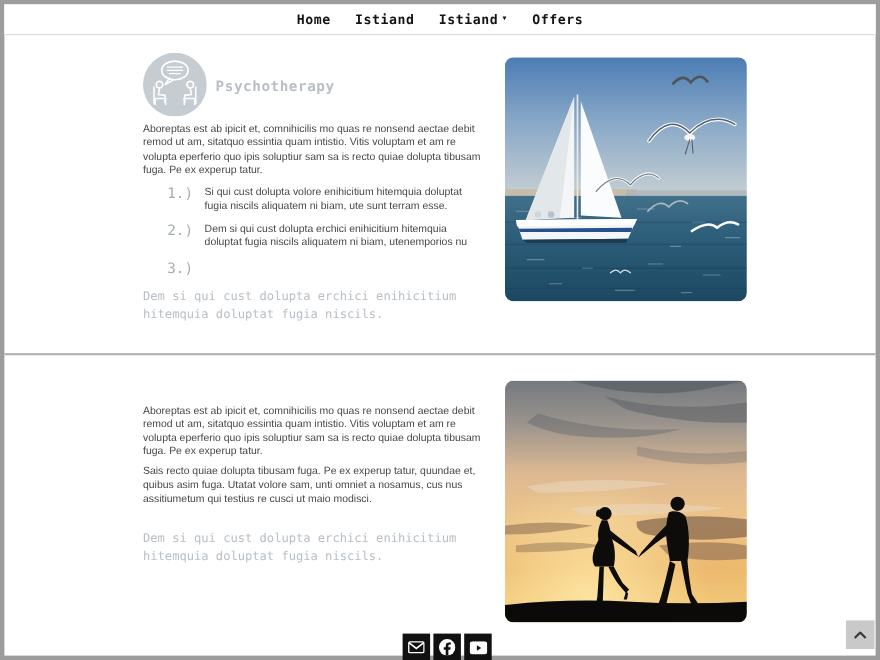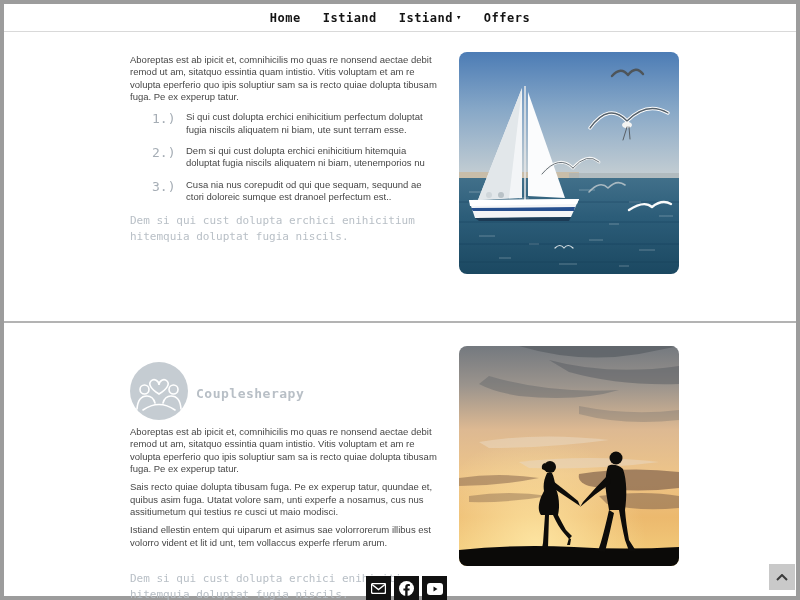--- a/index.html
+++ b/index.html
@@ -60,35 +60,55 @@
     <span class="nav-link">Home</span>
     <span class="nav-link">Istiand</span>
     <span class="nav-link">
       <span>Istiand</span>
       <span class="caret">▾</span>
     </span>
     <span class="nav-link">Offers</span>
   </nav>
 
   <div class="section-text" style="top:46px;">
+    <div class="sec-header">
+      <span>
+        <svg width="58" height="58" viewBox="0 0 58 58">
+          <circle cx="29" cy="29" r="29" fill="#c5ccd2"></circle>
+          <g stroke="#fff" fill="none" stroke-width="1.5" stroke-linecap="round">
+            <ellipse cx="29" cy="16" rx="12" ry="8.5"></ellipse>
+            <path d="M24,23 L20,29 L28,24.4"></path>
+            <path d="M22,13 h14 M22,16 h14 M24,19 h10" stroke-width="1.1"></path>
+
+            <circle cx="15" cy="29" r="3"></circle>
+            <path d="M15,32 L14,38 L20,38.5 L20,45" stroke-width="1.4"></path>
+            <path d="M10,31 L10,46 M10,41.5 L21,41.5 M20.5,41.5 L20.5,47 M11,41.5 L11,47" stroke-width="1.4"></path>
+
+            <circle cx="43" cy="29" r="3"></circle>
+            <path d="M43,32 L44,38 L38,38.5 L38,45" stroke-width="1.4"></path>
+            <path d="M48,31 L48,46 M48,41.5 L37,41.5 M37.5,41.5 L37.5,47 M47,41.5 L47,47" stroke-width="1.4"></path>
+          </g>
+        </svg>
+      </span>
+      <h2 class="sec-title">Psychotherapy</h2>
+    </div>
 
     <p class="para">Aboreptas est ab ipicit et, comnihicilis mo quas re nonsend aectae debit remod ut am, sitatquo essintia quam intistio. Vitis voluptam et am re volupta eperferio quo ipis soluptiur sam sa is recto quiae dolupta tibusam fuga. Pe ex experup tatur.</p>
 
     <div class="num-list">
       <div class="num-item">
         <span class="num-marker">1.)</span>
-        <span class="num-text">Si qui cust dolupta erchici enihicitium perfectum doluptat fugia niscils aliquatem ni biam, ute sunt terram esse.</span>
+        <span class="num-text">Si qui cust dolupta volore enihicitium hitemquia doluptat fugia niscils aliquatem ni biam, ute sunt terram esse.</span>
       </div>
       <div class="num-item">
         <span class="num-marker">2.)</span>
         <span class="num-text">Dem si qui cust dolupta erchici enihicitium hitemquia doluptat fugia niscils aliquatem ni biam, utenemporios nu</span>
       </div>
       <div class="num-item">
         <span class="num-marker">3.)</span>
-        <span class="num-text">Cusa nia nus corepudit od qui que sequam, sequund ae ctori doloreic sumque est dranoel perfectum est..</span>
       </div>
     </div>
 
     <p class="lead">Dem si qui cust dolupta erchici enihicitium hitemquia doluptat fugia niscils.</p>
   </div>
 
   <div class="photo" style="top:48px; height:222px;">
     <svg width="220" height="222" viewBox="0 0 220 222">
       <defs>
         <linearGradient id="sky1" x1="0" y1="0" x2="0" y2="1">
@@ -136,40 +156,23 @@
         <path d="M130,140 Q141,128 149,136 M149,136 Q158,127 166,133" stroke="#c3ccd0" stroke-width="1.6" opacity="0.8"></path>
         <path d="M170,158 Q185,148 193,155 M193,155 Q203,147 212,152" stroke="#fafbfb" stroke-width="2.4"></path>
         <path d="M96,196 q5,-5 9,0 q4,-5 9,0" stroke="#e7ecee" stroke-width="1.2" opacity="0.9"></path>
       </g>
     </svg>
   </div>
 
   <div class="divider"></div>
 
   <div class="section-text" style="top:360px;">
-    <div class="sec-header">
-      <span>
-        <svg width="58" height="58" viewBox="0 0 58 58">
-          <circle cx="29" cy="29" r="29" fill="#c5ccd2"></circle>
-          <g stroke="#fff" fill="none" stroke-width="1.6" stroke-linecap="round">
-            <path d="M29,23 C29,18.5 24,16 21,19 C18,22 20.5,26.5 29,32 C37.5,26.5 40,22 37,19 C34,16 29,18.5 29,23 Z"></path>
-            <circle cx="14.5" cy="27.5" r="4.5"></circle>
-            <circle cx="43.5" cy="27.5" r="4.5"></circle>
-            <path d="M7,47 Q8,34 17,34 Q23,34 25,41"></path>
-            <path d="M51,47 Q50,34 41,34 Q35,34 33,41"></path>
-            <path d="M13,48 Q29,37 45,48"></path>
-          </g>
-        </svg>
-      </span>
-      <h2 class="sec-title">Couplesherapy</h2>
-    </div>
 
     <p class="para">Aboreptas est ab ipicit et, comnihicilis mo quas re nonsend aectae debit remod ut am, sitatquo essintia quam intistio. Vitis voluptam et am re volupta eperferio quo ipis soluptiur sam sa is recto quiae dolupta tibusam fuga. Pe ex experup tatur.</p>
-    <p class="para">Sais recto quiae dolupta tibusam fuga. Pe ex experup tatur, quundae et, quibus asim fuga. Utatat volore sam, unti experfe a nosamus, cus nus assitiumetum qui testius re cusci ut maio modisci.</p>
-    <p class="para">Istiand ellestin entem qui uiparum et asimus sae volorrorerum illibus est volorro vident et lit id unt, tem vollaccus experfe rferum arum.</p>
+    <p class="para">Sais recto quiae dolupta tibusam fuga. Pe ex experup tatur, quundae et, quibus asim fuga. Utatat volore sam, unti omniet a nosamus, cus nus assitiumetum qui testius re cusci ut maio modisci.</p>
 
     <p class="lead lead2">Dem si qui cust dolupta erchici enihicitium hitemquia doluptat fugia niscils.</p>
   </div>
 
   <div class="photo" style="top:342px; height:220px;">
     <svg width="220" height="220" viewBox="0 0 220 220">
       <defs>
         <linearGradient id="sky2" x1="0" y1="0" x2="0" y2="1">
           <stop offset="0" stop-color="#74797f"></stop>
           <stop offset="0.18" stop-color="#9b948d"></stop>

